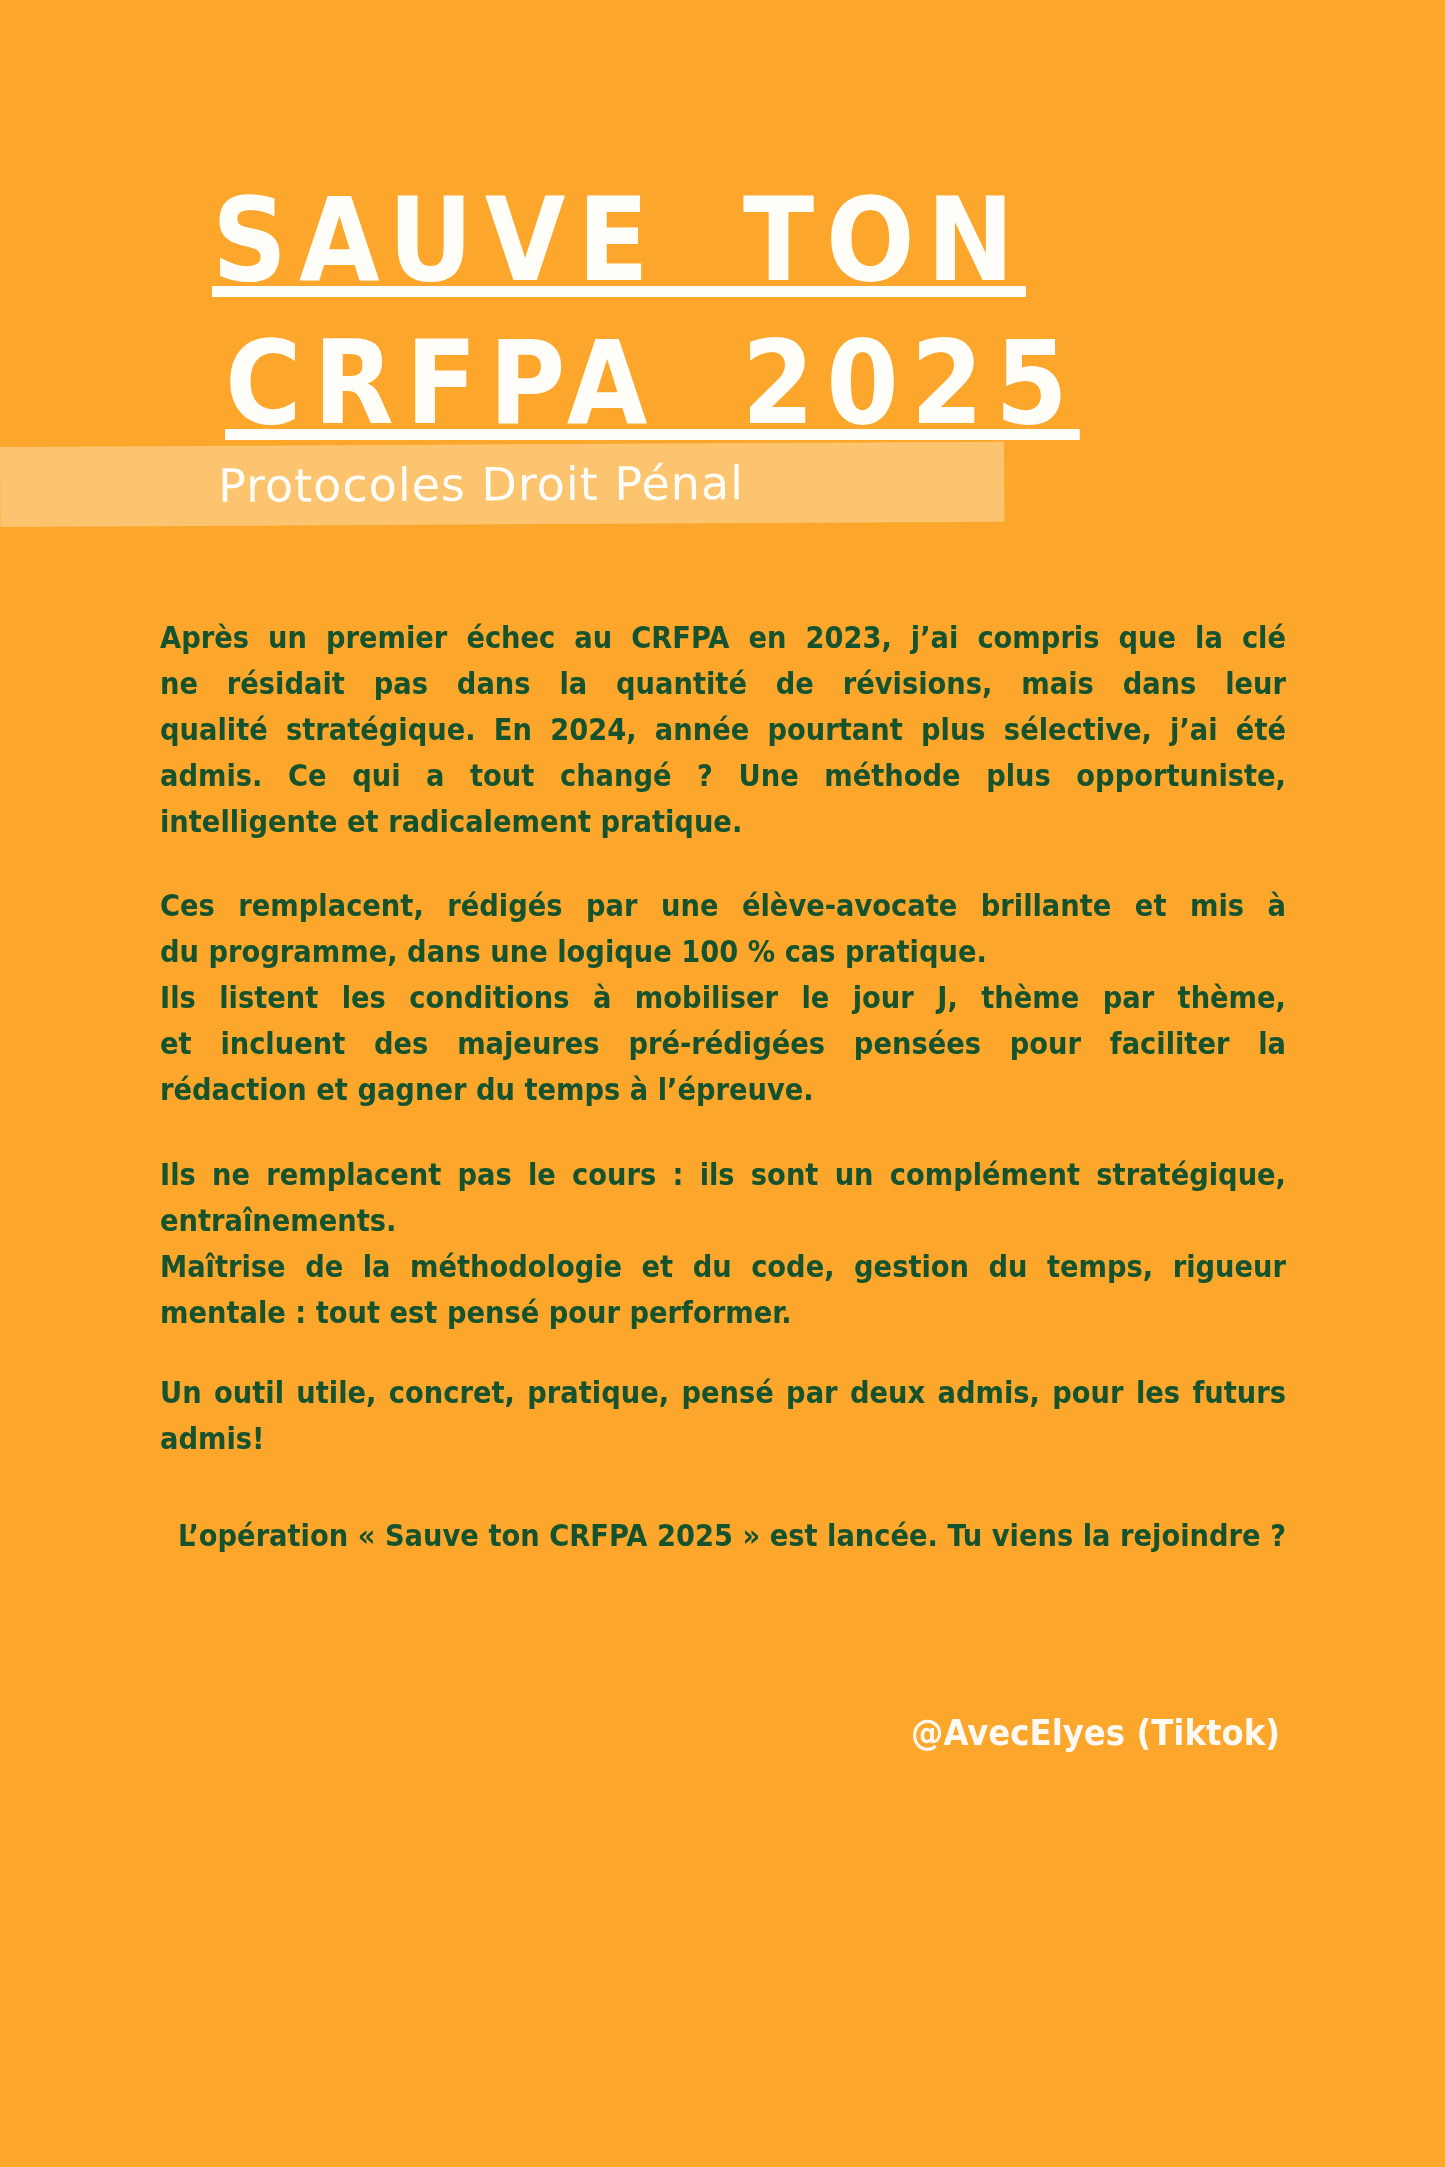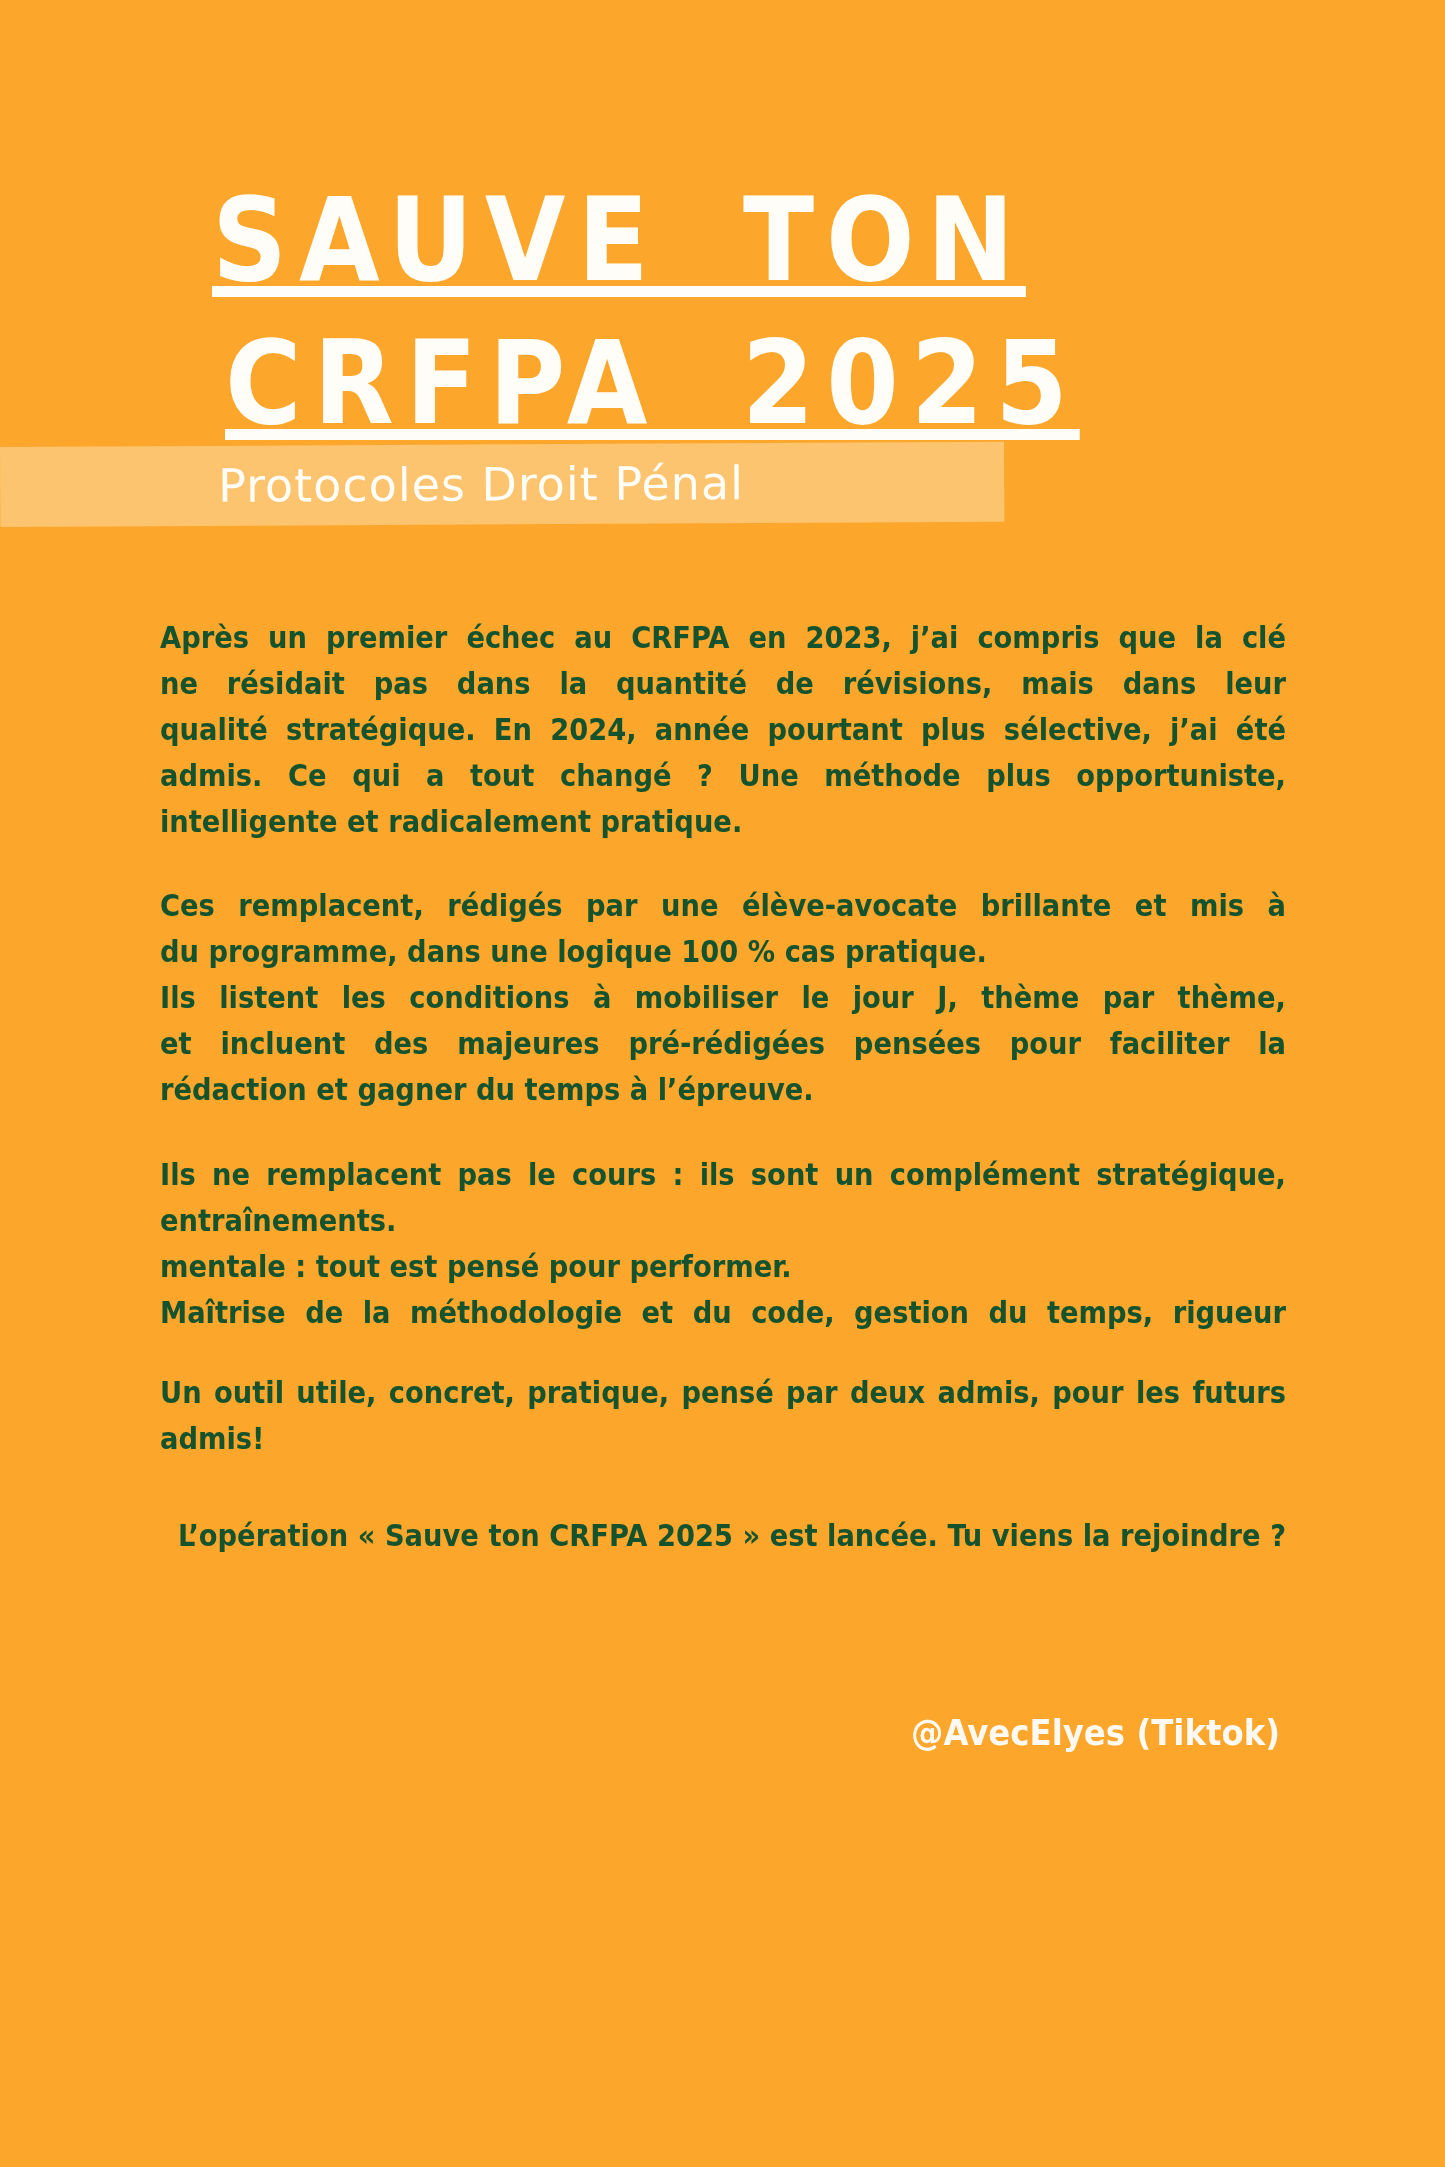--- a/index.html
+++ b/index.html
@@ -136,22 +136,22 @@
       <span class="bl jst">Ces remplacent, rédigés par une élève-avocate brillante et mis à</span>
       <span class="bl">du programme, dans une logique 100 % cas pratique.</span>
       <span class="bl jst">Ils listent les conditions à mobiliser le jour J, thème par thème,</span>
       <span class="bl jst">et incluent des majeures pré-rédigées pensées pour faciliter la</span>
       <span class="bl">rédaction et gagner du temps à l’épreuve.</span>
     </p>
 
     <p class="para p3">
       <span class="bl jst">Ils ne remplacent pas le cours : ils sont un complément stratégique,</span>
       <span class="bl">entraînements.</span>
+      <span class="bl jst">Maîtrise de la méthodologie et du code, gestion du temps, rigueur</span>
       <span class="bl">mentale : tout est pensé pour performer.</span>
-      <span class="bl jst">Maîtrise de la méthodologie et du code, gestion du temps, rigueur</span>
     </p>
 
     <p class="para p4">
       <span class="bl jst">Un outil utile, concret, pratique, pensé par deux admis, pour les futurs</span>
       <span class="bl">admis!</span>
     </p>
 
     <p class="para p5">
       <span class="bl jst">L’opération « Sauve ton CRFPA 2025 » est lancée. Tu viens la rejoindre ?</span>
     </p>

